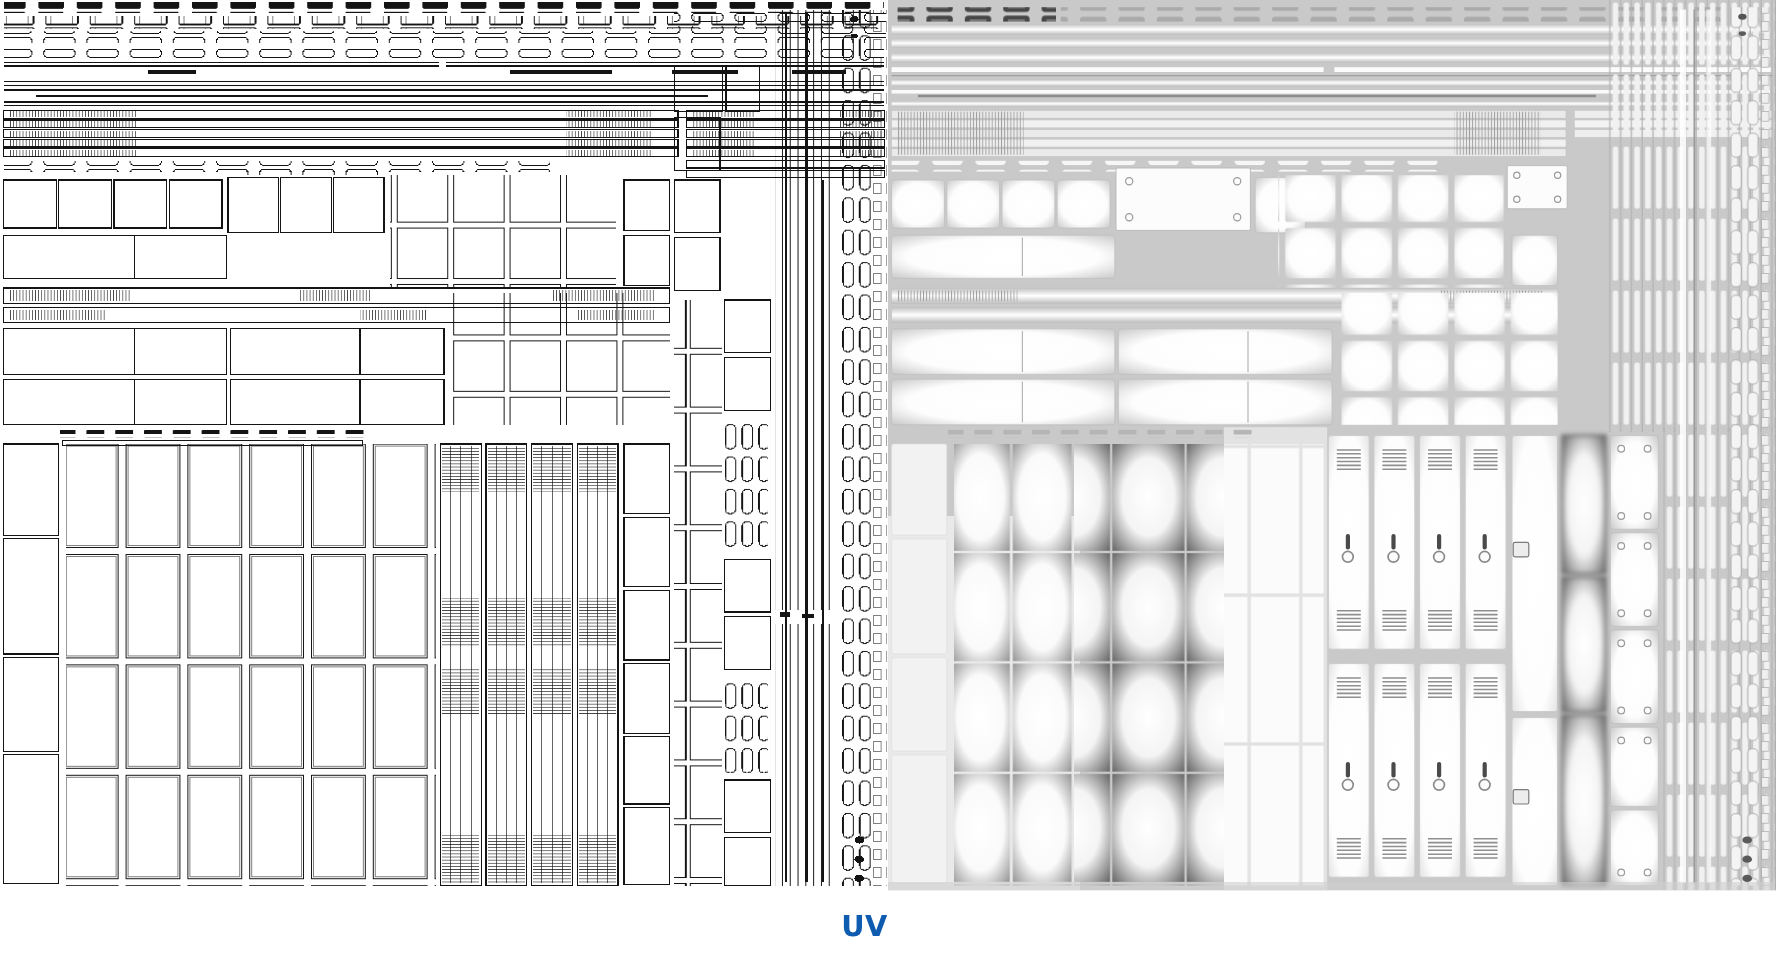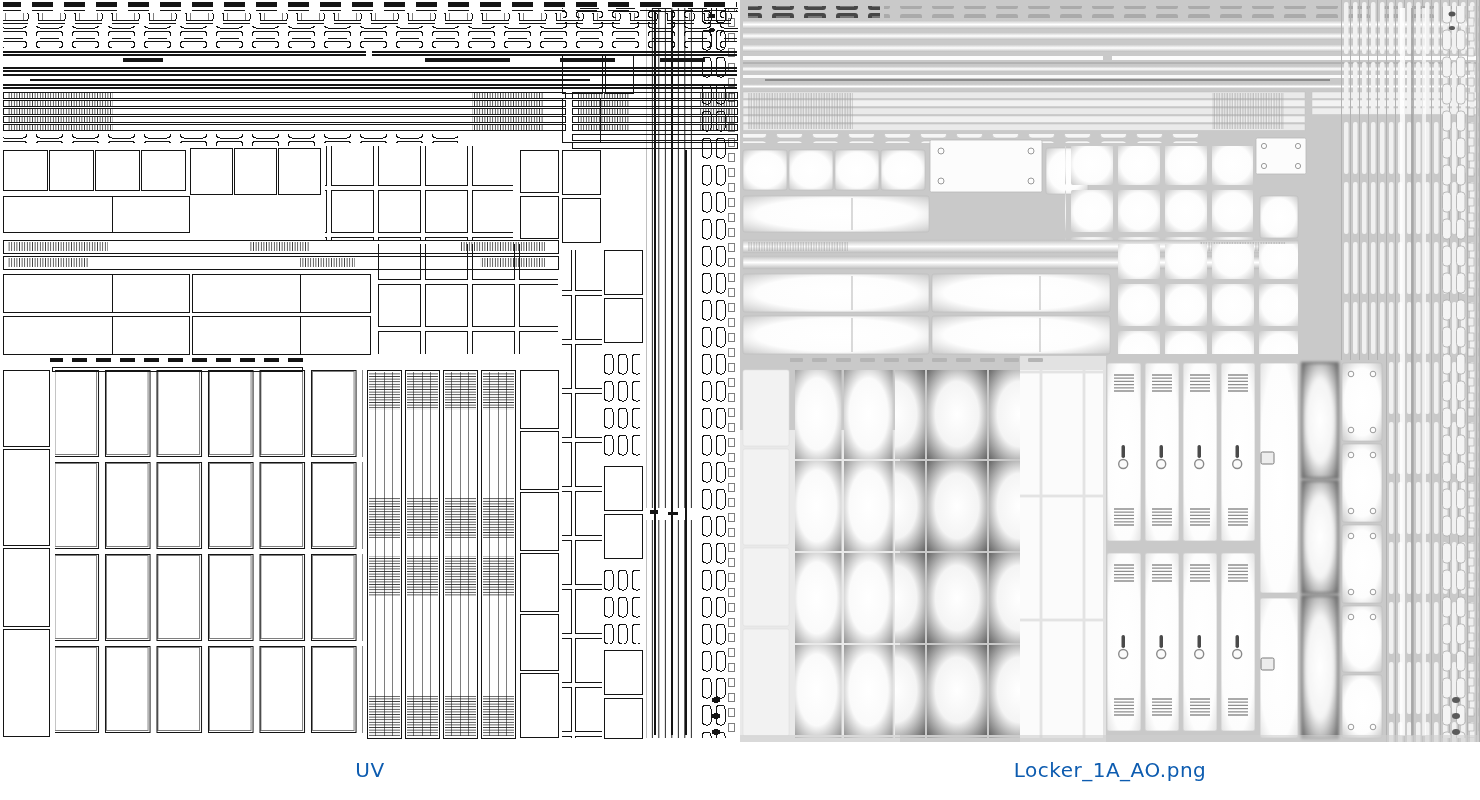--- a/index.html
+++ b/index.html
@@ -8,22 +8,22 @@
     --ao_bg:#c9c9c9;
   }
   *{box-sizing:border-box}
   html,body{margin:0;padding:0;background:#fff;}
   .stage{width:1480px;height:800px;background:#fff;overflow:hidden;
          font-family:"DejaVu Sans","Liberation Sans",sans-serif;}
   .row{display:flex;width:1480px;height:742px;}
   figure{margin:0;padding:0;width:740px;height:742px;}
   svg{display:block}
   .caps{display:flex;width:1480px;height:58px;}
-  .cap{width:740px;text-align:center;padding-top:16px;
-       font-size:20px;font-weight:normal;letter-spacing:.5px;
+  .cap{width:740px;text-align:right;padding-top:16px;
+       font-size:24px;font-weight:bold;letter-spacing:.5px;
        color:var(--caption_blue);}
   
   .ink-s{fill:none;stroke:var(--uv_ink);stroke-width:1}
   .ink-t{fill:none;stroke:var(--uv_ink);stroke-width:.55}
   .ink-f{fill:var(--uv_ink);stroke:none}
   .ink-l{stroke:var(--uv_ink);stroke-width:1.1}
   
   .aoc{fill:url(#gC);stroke:#bdbdbd;stroke-width:.6}
   .aol{fill:#f2f2f2;stroke:#dedede;stroke-width:.6}
   .seam{stroke:#b5b5b5;stroke-width:1}
@@ -473,15 +473,14 @@
    </g>
 
    <rect x="0" y="735" width="740" height="7" fill="#cfcfcf" opacity="0.6"></rect>
    <line x1="739.5" y1="0" x2="739.5" y2="742" stroke="#b0b0b0" stroke-width="1"></line>
   </svg>
   </figure>
  </div>
 
  <div class="caps">
    <div class="cap">UV</div>
-   <div class="cap">Locker_1A_AO.png</div>
  </div>
 </div>
 
 </body></html>

